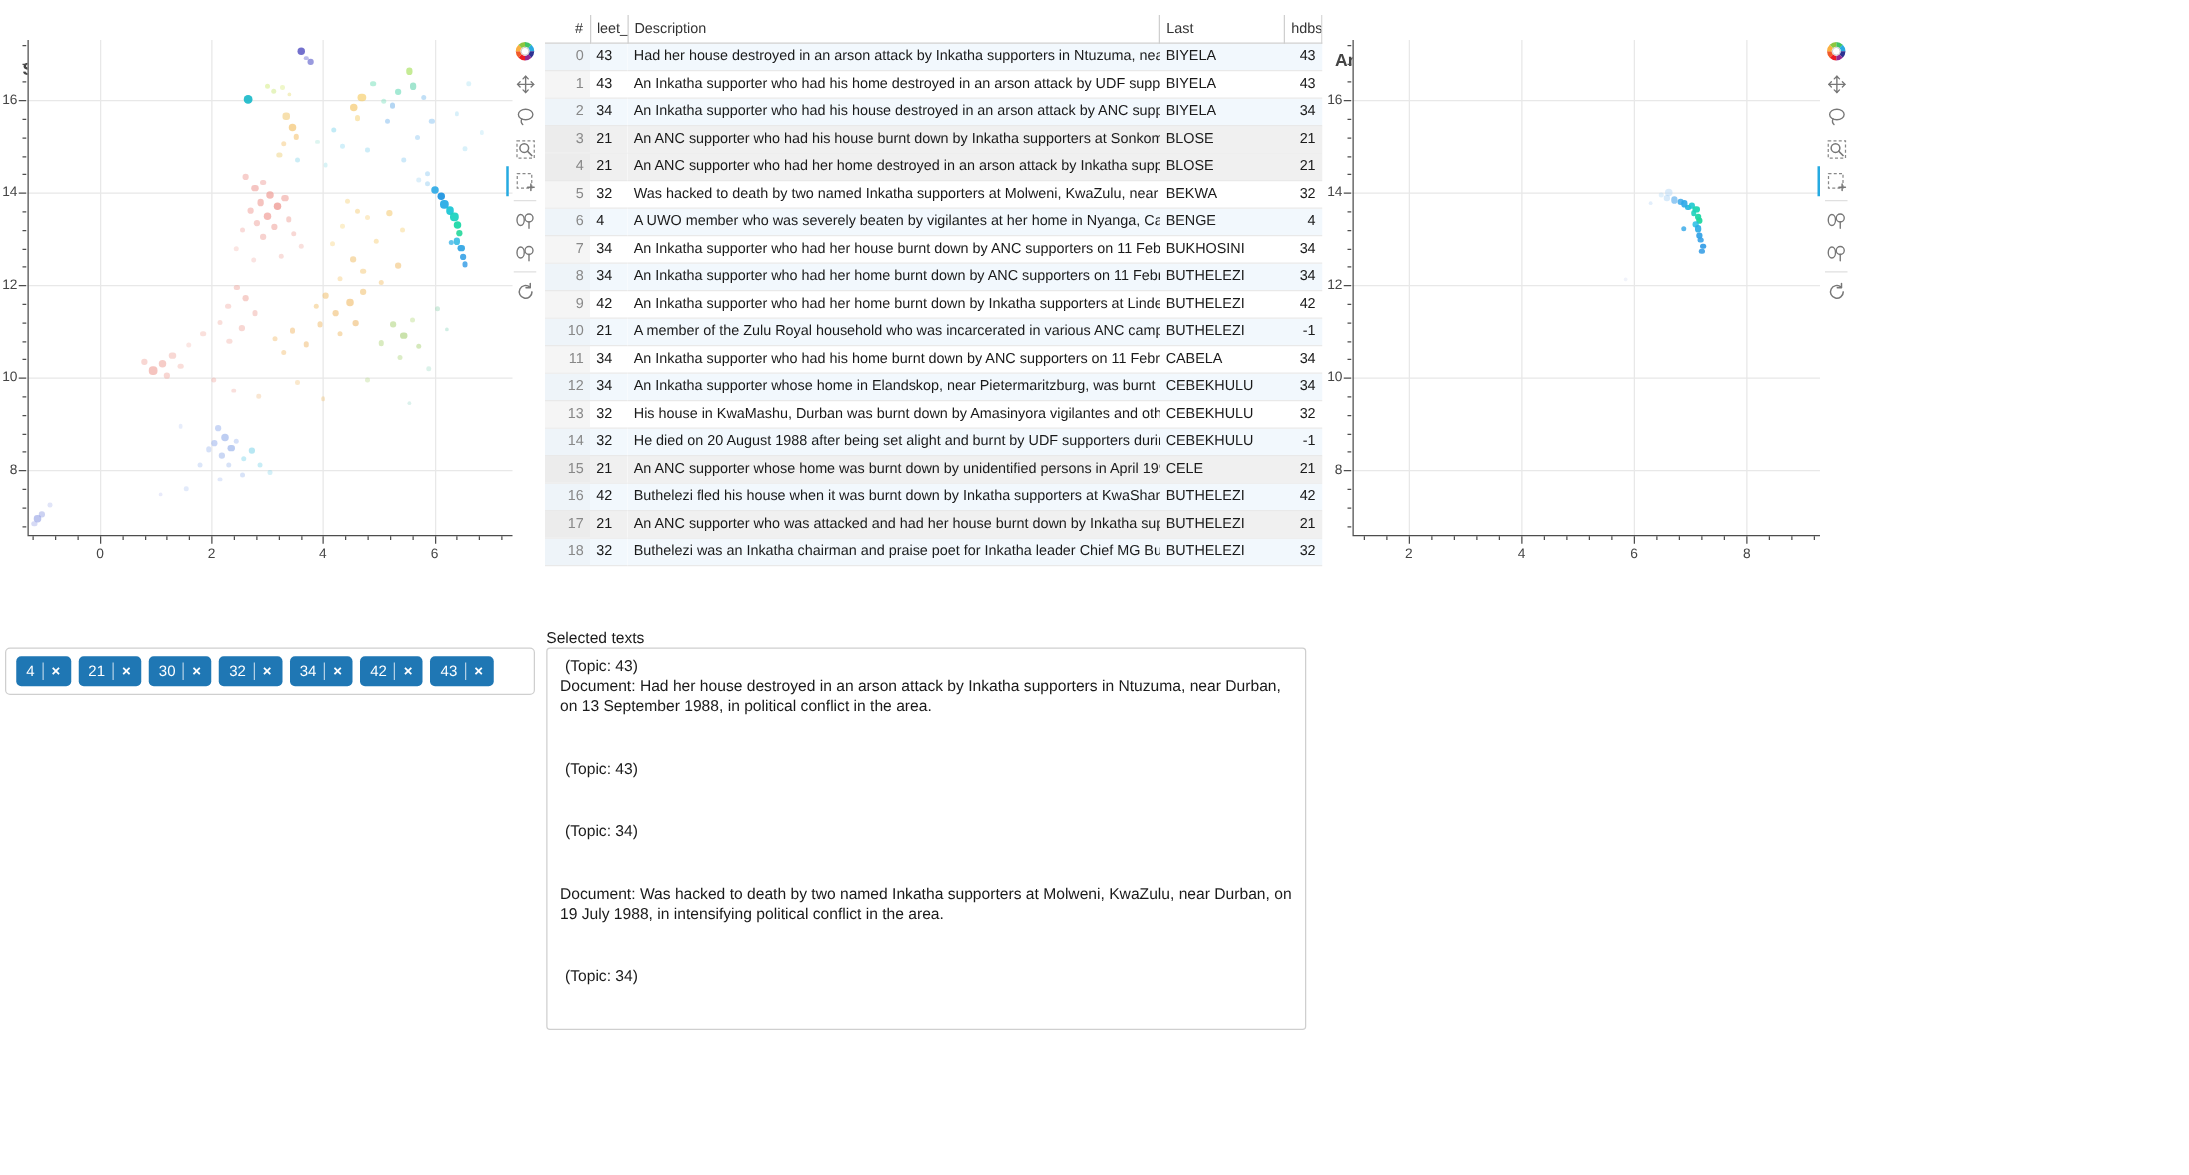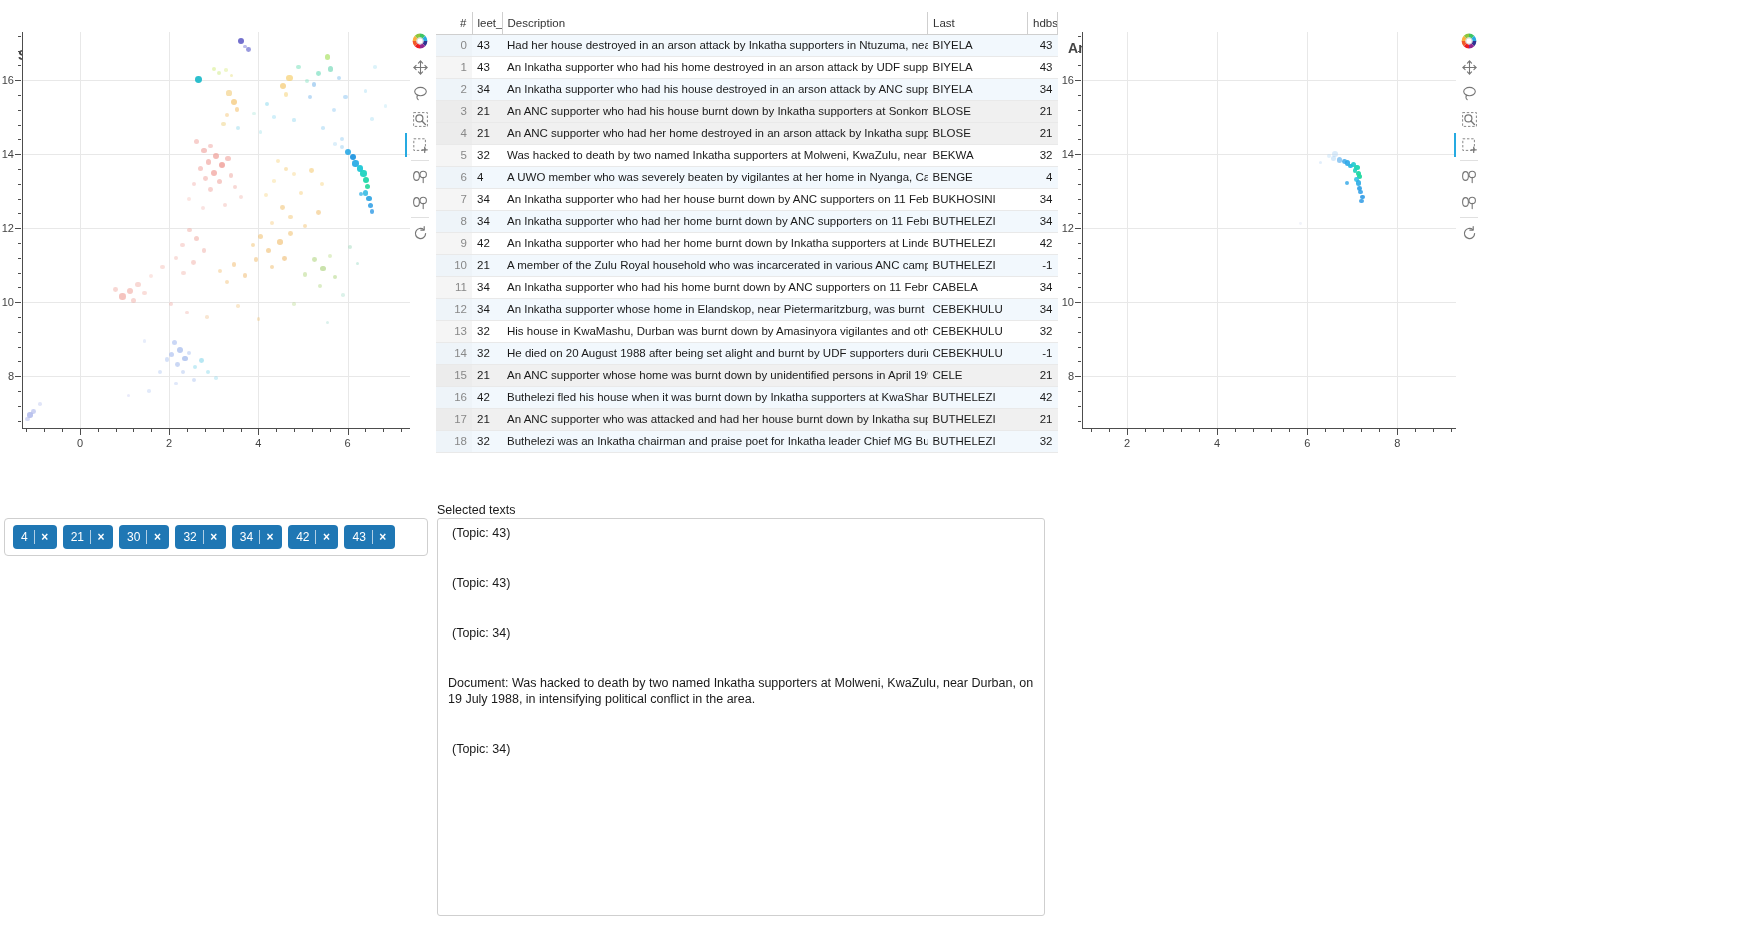--- a/index.html
+++ b/index.html
@@ -665,23 +665,24 @@
             <td class="">32</td>
             <td class="">Buthelezi was an Inkatha chairman and praise poet for Inkatha leader Chief MG Buthelezi who was se</td>
             <td class="">BUTHELEZI</td>
             <td class="num-r">32</td>
           </tr>
         </tbody>
     </table>
   </div>
 
   <div class="field-label" style="left:437px; top:503px;">Selected texts</div>
-  <div class="texts-box" id="texts-box" style="left:437px; top:518px; width:608px; height:398px;">
+  <div class="texts-box" id="texts-box" style="left:437px; top:518px; width:608px; height:306px;">
       <div class="text-entry">
         <div class="text-topic"> (Topic: 43)</div>
+        <div class="text-doc">Document: Had her house destroyed in an arson attack by Inkatha supporters in Ntuzuma, near Durban, on 13 September 1988, in political conflict in the area.</div>
       </div>
       <div class="text-entry">
         <div class="text-topic"> (Topic: 43)</div>
       </div>
       <div class="text-entry">
         <div class="text-topic"> (Topic: 34)</div>
       </div>
       <div class="text-entry">
         <div class="text-doc">Document: Was hacked to death by two named Inkatha supporters at Molweni, KwaZulu, near Durban, on 19 July 1988, in intensifying political conflict in the area.</div>
       </div>

